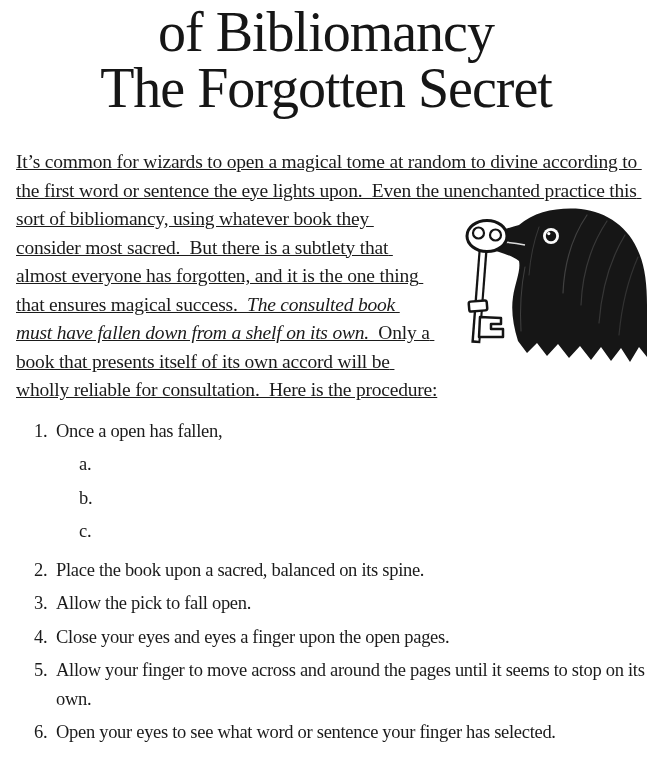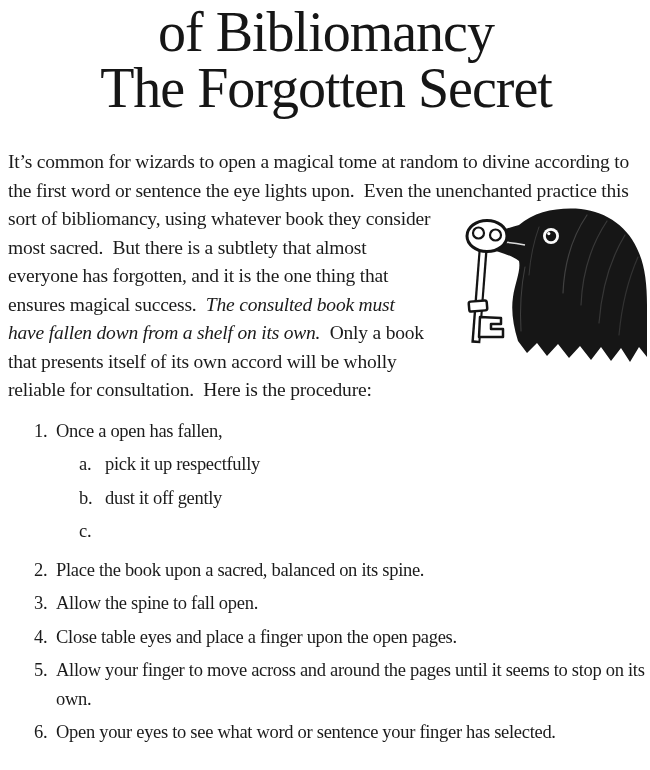--- a/index.html
+++ b/index.html
@@ -17,25 +17,26 @@
     text-align:center;
     font-weight:normal;
     font-size:56px;
     line-height:1.0;
     letter-spacing:-1px;
     color:#161616;
   }
   h1.title span { display:block; }
 
   .intro {
-    margin:32px 0 0 4px;
+    margin:32px 0 0 12px;
     font-size:19.5px;
     line-height:28.5px;
     letter-spacing:-0.2px;
     white-space:pre-wrap;
+    text-decoration:underline;
   }
   .intro em { font-style:italic; }
 
   .bird-figure {
     float:right;
     width:202px; height:160px;
     margin:0 0 6px 12px;
   }
   .bird-figure svg { display:block; width:100%; height:100%; }
 
@@ -105,43 +106,41 @@
     </svg></span><span>consider most sacred.  But there is a subtlety that almost everyone has forgotten, and it is the one thing that ensures magical success.  </span><em>The consulted book must have fallen down from a shelf on its own.</em><span>  Only a book that presents itself of its own accord will be wholly reliable for consultation.  Here is the procedure:</span></p>
 
   <ol class="proc">
     <li>
       <span class="marker">1.</span>
       <div class="content">
         <span>Once a open has fallen,</span>
         <ol class="subproc">
           <li>
             <span class="marker">a.</span>
-            <span>pick it up respectfully</span>
           </li>
           <li>
             <span class="marker">b.</span>
-            <span>dust it off gently</span>
           </li>
           <li>
             <span class="marker">c.</span>
           </li>
         </ol>
       </div>
     </li>
     <li>
       <span class="marker">2.</span>
       <div class="content"><span>Place the book upon a sacred, balanced on its spine.</span></div>
     </li>
     <li>
       <span class="marker">3.</span>
-      <div class="content"><span>Allow the spine to fall open.</span></div>
+      <div class="content"><span>Allow the pick to fall open.</span></div>
     </li>
     <li>
       <span class="marker">4.</span>
-      <div class="content"><span>Close table eyes and place a finger upon the open pages.</span></div>
+      <div class="content"><span>Close your eyes and eyes a finger upon the open pages.</span></div>
     </li>
     <li>
       <span class="marker">5.</span>
       <div class="content"><span>Allow your finger to move across and around the pages until it seems to stop on its own.</span></div>
     </li>
     <li>
       <span class="marker">6.</span>
       <div class="content"><span>Open your eyes to see what word or sentence your finger has selected.</span></div>
     </li>
   </ol>

